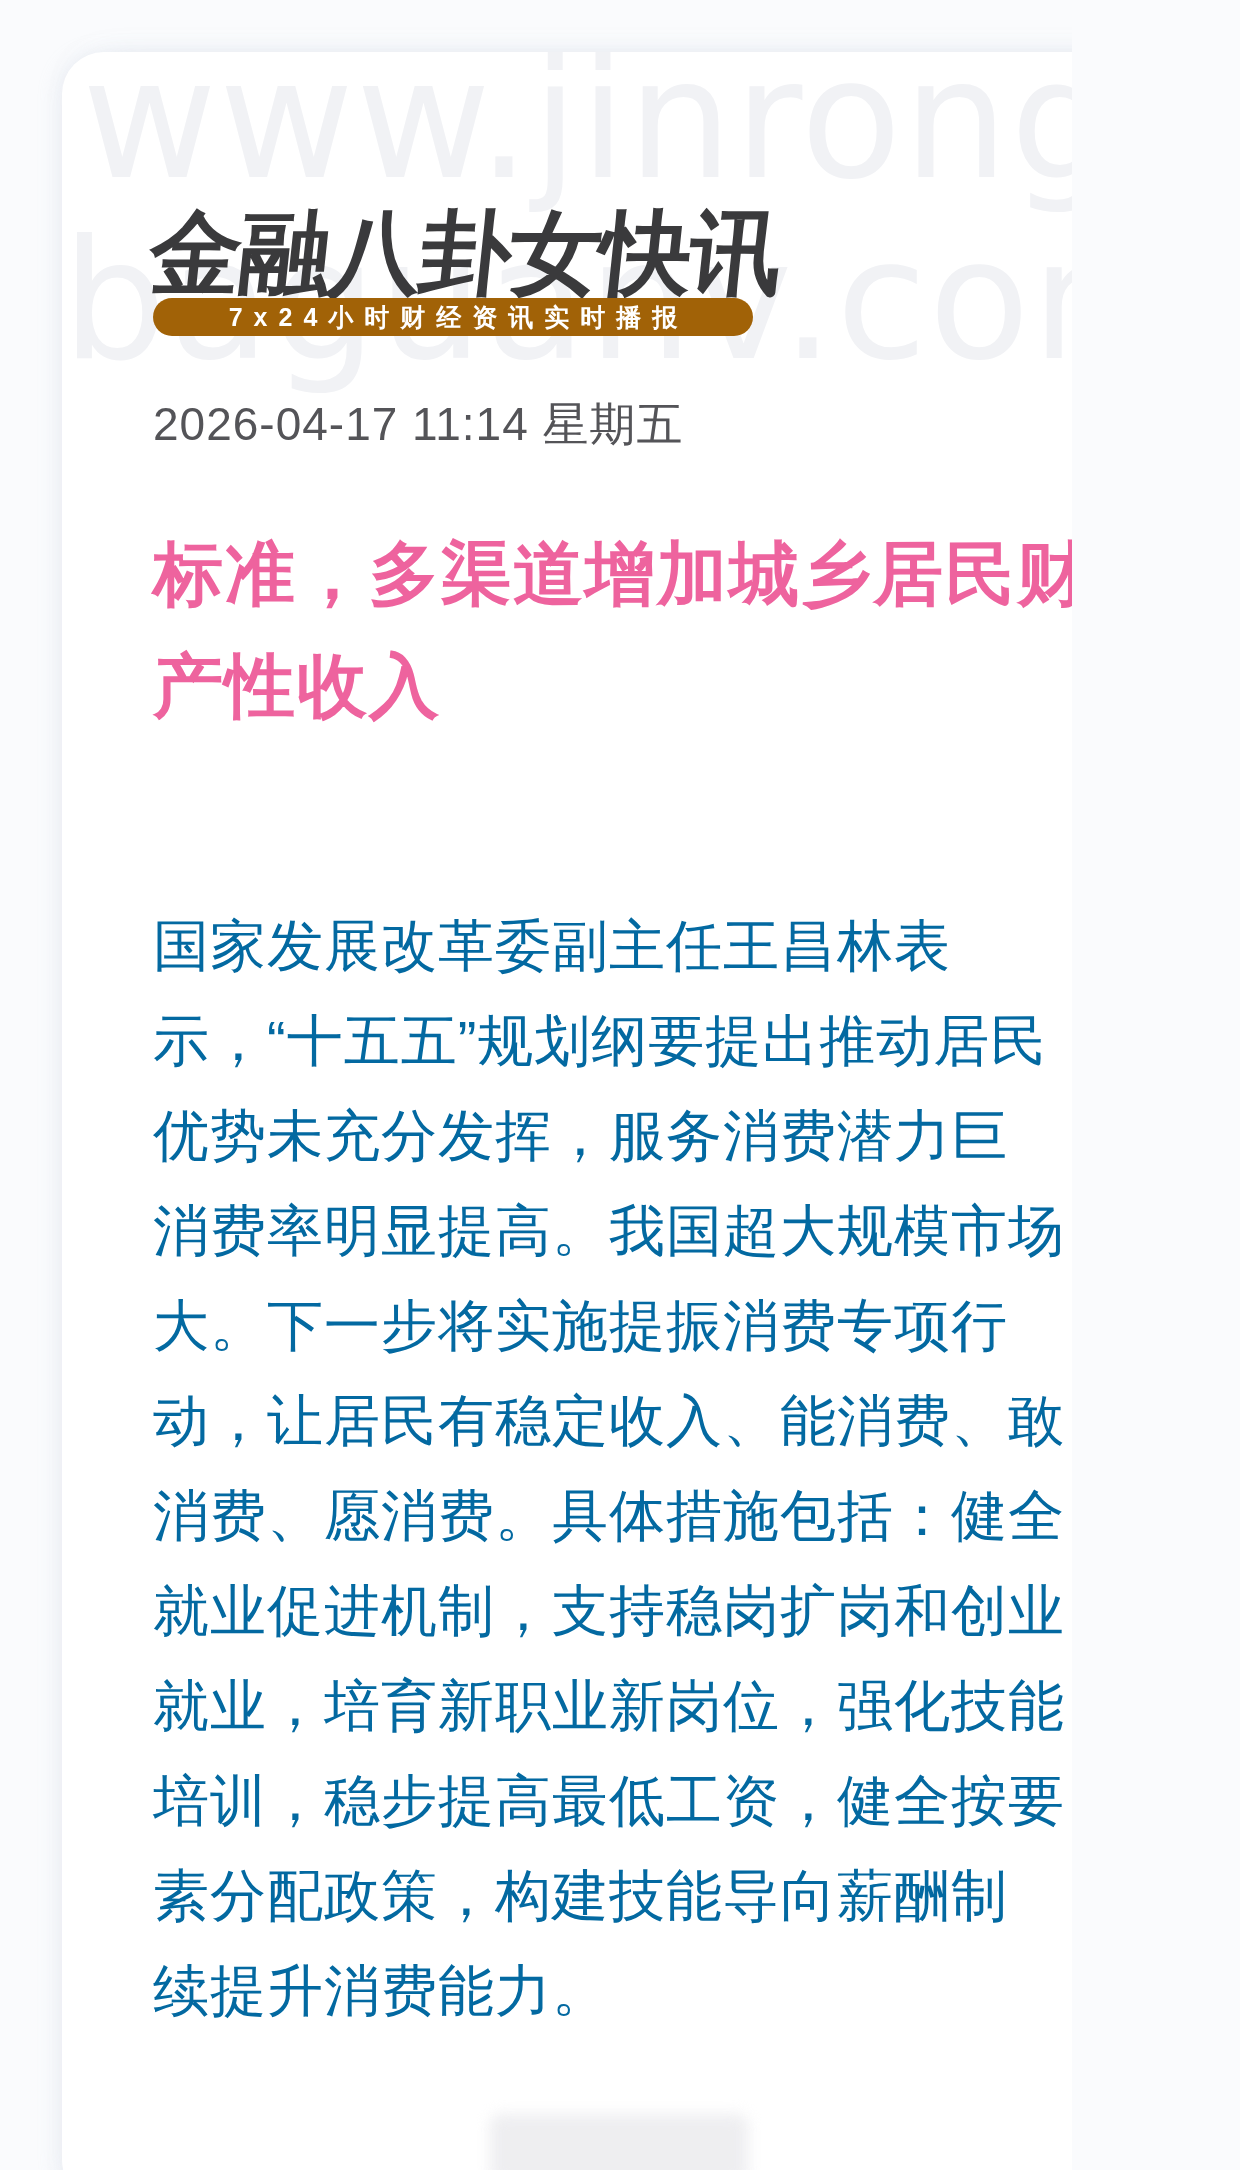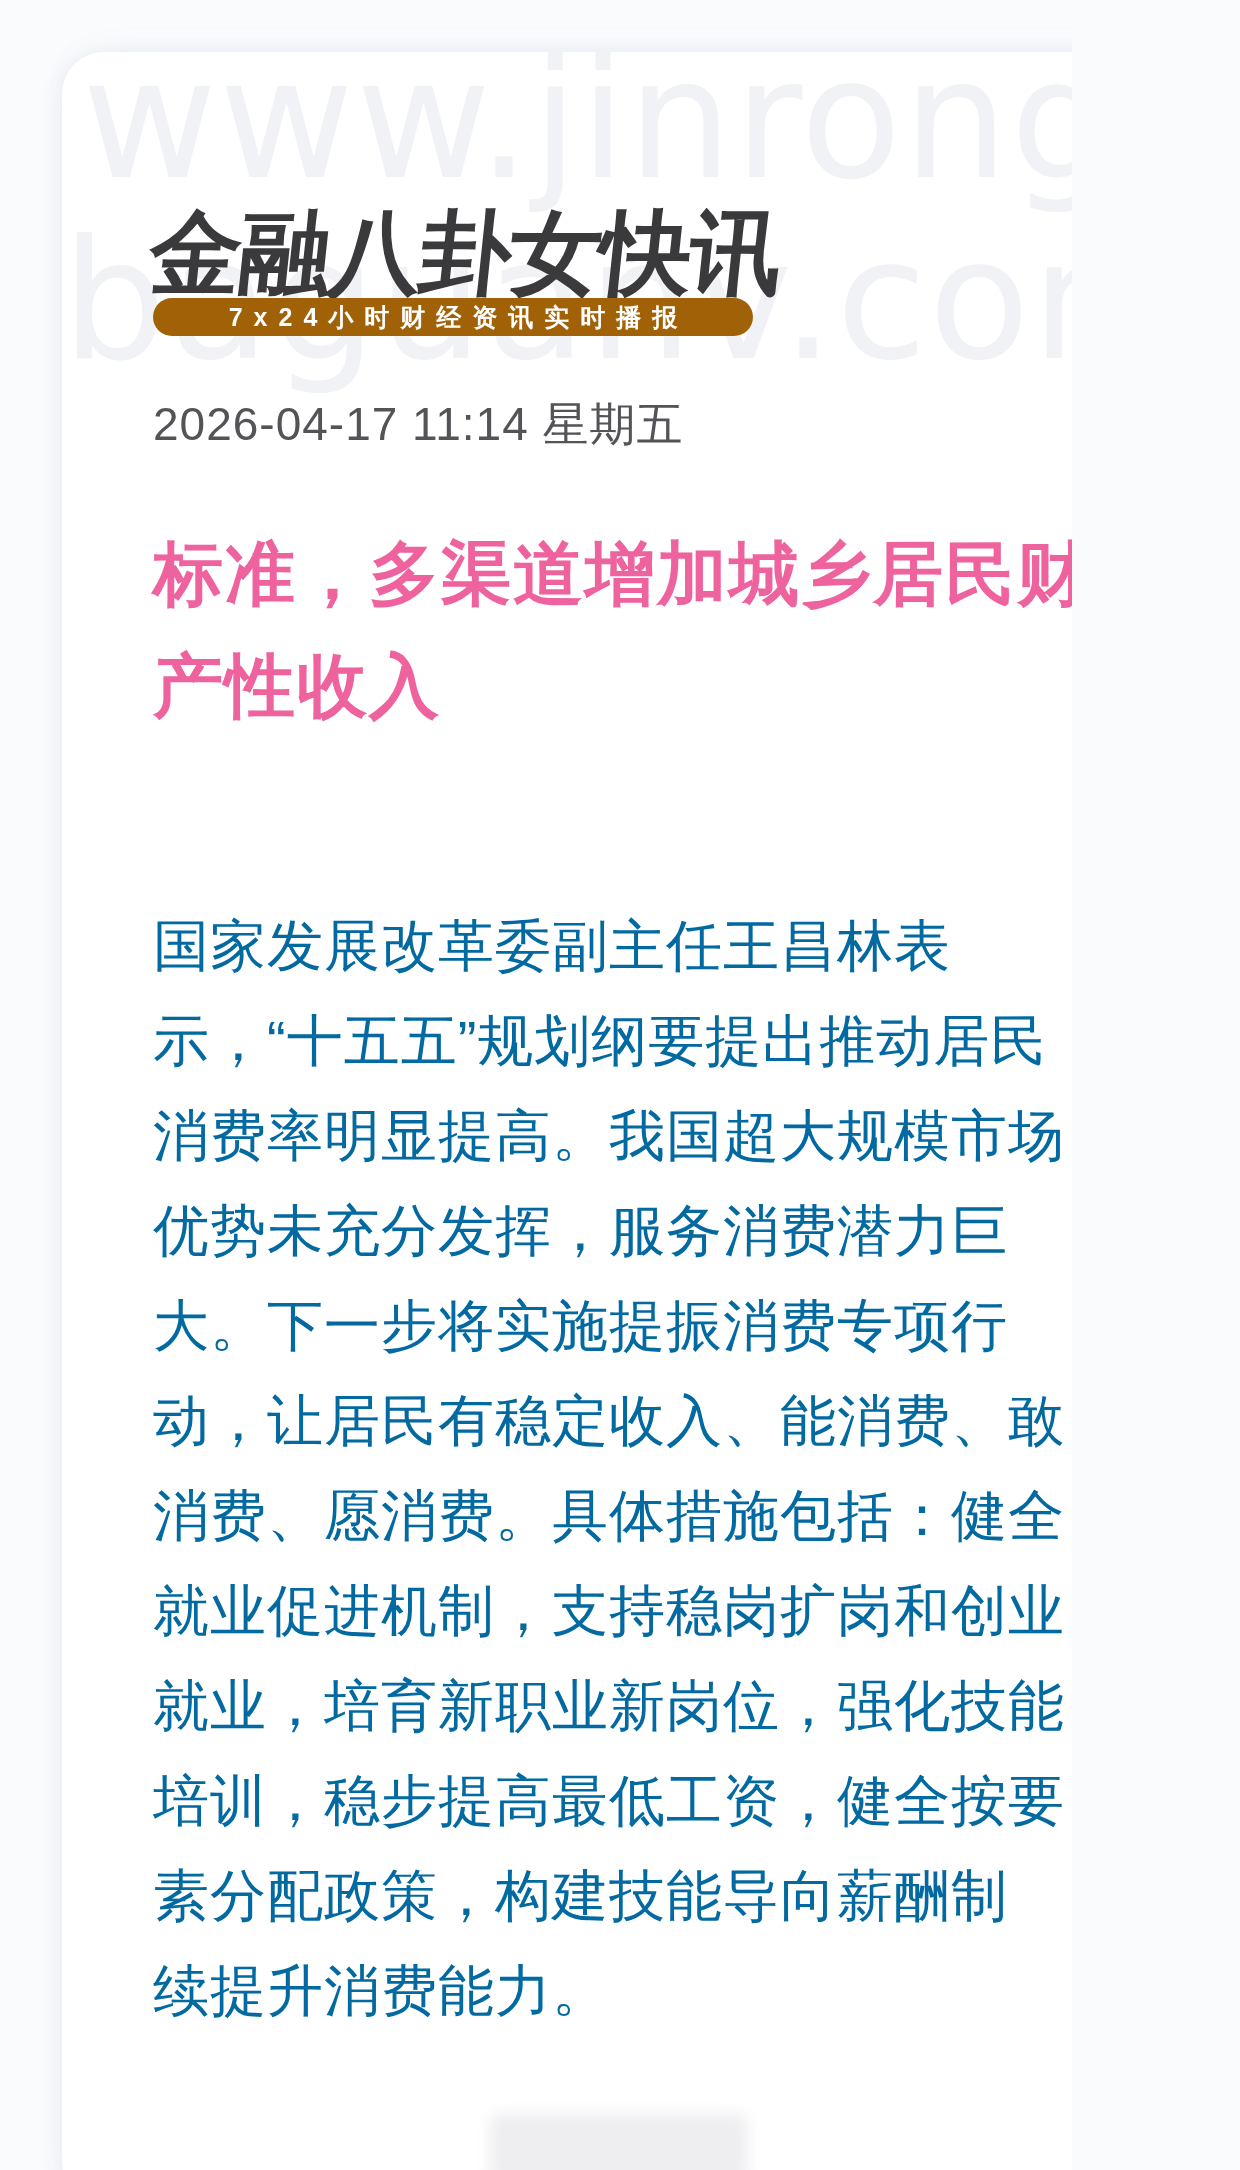--- a/index.html
+++ b/index.html
@@ -144,22 +144,22 @@
     <div class="date-line">2026-04-17 11:14 星期五</div>
 
     <div class="title-block" style="color: rgb(238, 99, 158);">
       <div class="t-line">标准，多渠道增加城乡居民财</div>
       <div class="t-line">产性收入</div>
     </div>
 
     <div class="body-block">
       <div class="b-line">国家发展改革委副主任王昌林表</div>
       <div class="b-line">示，“十五五”规划纲要提出推动居民</div>
+      <div class="b-line">优势未充分发挥，服务消费潜力巨</div>
       <div class="b-line">消费率明显提高。我国超大规模市场</div>
-      <div class="b-line">优势未充分发挥，服务消费潜力巨</div>
       <div class="b-line">大。下一步将实施提振消费专项行</div>
       <div class="b-line">动，让居民有稳定收入、能消费、敢</div>
       <div class="b-line">消费、愿消费。具体措施包括：健全</div>
       <div class="b-line">就业促进机制，支持稳岗扩岗和创业</div>
       <div class="b-line">就业，培育新职业新岗位，强化技能</div>
       <div class="b-line">培训，稳步提高最低工资，健全按要</div>
       <div class="b-line">素分配政策，构建技能导向薪酬制</div>
       <div class="b-line">续提升消费能力。</div>
     </div>
 

